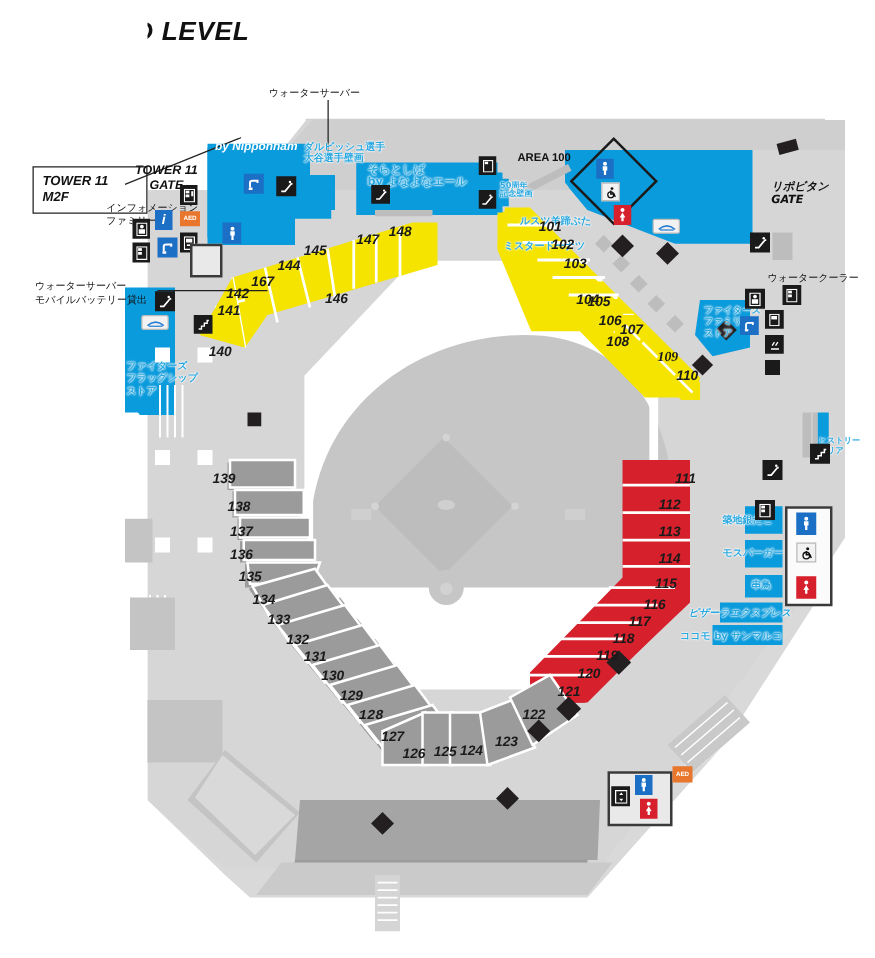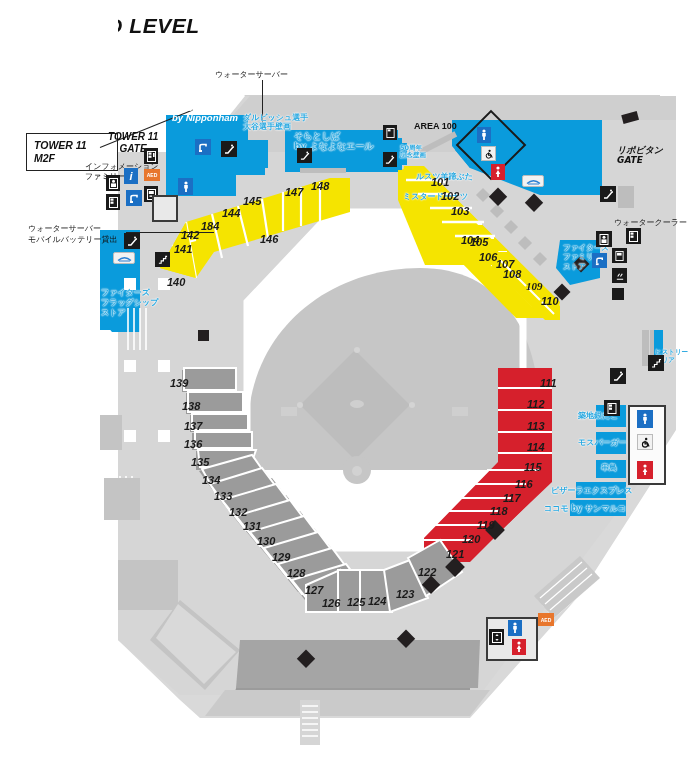--- a/index.html
+++ b/index.html
@@ -341,21 +341,21 @@
 ファミリー
 ストア</div>
   <div class="lbl blue-txt jp" style="left:101px;top:288px;line-height:1.25;font-size:8px;">ファイターズ
 フラッグシップ
 ストア</div>
   <div class="lbl blue-txt jp" style="left:655px;top:349px;line-height:1.2;font-size:6.5px;">ヒストリー
 エリア</div>
   <div class="lbl blue-txt jp" style="left:578px;top:411px;">築地銀だこ</div>
   <div class="lbl blue-txt jp" style="left:578px;top:438px;">モスバーガー</div>
   <div class="lbl blue-txt jp" style="left:601px;top:463px;">串鳥</div>
-  <div class="lbl blue-txt jp" style="left:551px;top:486px;">ピザーラエクスプレス</div>
+  <div class="lbl blue-txt jp" style="left:551px;top:486px;font-style:italic;">ピザーラエクスプレス</div>
   <div class="lbl blue-txt jp" style="left:544px;top:504px;">ココモ by サンマルコ</div>
 
   <div class="ic blue" style="left:124px;top:168px;width:14px;height:16px;font-size:11px;font-weight:bold;font-style:italic;">i</div>
 
   <div class="ic org" style="left:144px;top:169px;width:16px;height:12px;">AED</div>
 
   <div class="ic blk" style="left:144px;top:148px;width:14px;height:16px;">
     <svg width="9" height="11" viewBox="0 0 9 11">
         <rect x="0.5" y="0.5" width="8" height="10" fill="none" stroke="#fff"></rect>
         <rect x="1.5" y="1.5" width="3" height="2.2" fill="#fff"></rect>
@@ -583,52 +583,52 @@
       </svg>
   </div>
   <div class="ic org" style="left:538px;top:613px;width:16px;height:13px;">AED</div>
 
   <div id="sections-layer">
       <div class="sect" style="left: 311px; top: 180px;">148</div>
       <div class="sect" style="left: 285px; top: 186px;">147</div>
       <div class="sect" style="left: 260px; top: 186px; margin-top: 47px;">146</div>
       <div class="sect" style="left: 243px; top: 195px;">145</div>
       <div class="sect" style="left: 222px; top: 207px;">144</div>
-      <div class="sect" style="left: 201px; top: 220px;">184</div>
+      <div class="sect" style="left: 201px; top: 220px;">167</div>
       <div class="sect" style="left: 181px; top: 229px;">142</div>
       <div class="sect" style="left: 174px; top: 243px;">141</div>
       <div class="sect" style="left: 167px; top: 257px; margin-top: 19px;">140</div>
       <div class="sect" style="left: 431px; top: 176px;">101</div>
       <div class="sect" style="left: 441px; top: 190px;">102</div>
       <div class="sect" style="left: 451px; top: 205px;">103</div>
       <div class="sect" style="left: 461px; top: 234px; font-style: italic;">104</div>
       <div class="sect" style="left: 470px; top: 236px;">105</div>
       <div class="sect" style="left: 479px; top: 251px;">106</div>
       <div class="sect" style="left: 496px; top: 258px;">107</div>
-      <div class="sect" style="left: 503px; top: 268px;">108</div>
+      <div class="sect" style="left: 485px; top: 268px;">108</div>
       <div class="sect" style="left: 526px; top: 280px; font-family: Liberation Serif, serif;">109</div>
       <div class="sect" style="left: 541px; top: 295px;">110</div>
       <div class="sect" style="left: 540px; top: 377px;">111</div>
       <div class="sect" style="left: 527px; top: 398px;">112</div>
       <div class="sect" style="left: 527px; top: 420px;">113</div>
       <div class="sect" style="left: 527px; top: 441px;">114</div>
       <div class="sect" style="left: 524px; top: 461px;">115</div>
       <div class="sect" style="left: 515px; top: 478px;">116</div>
       <div class="sect" style="left: 503px; top: 492px;">117</div>
       <div class="sect" style="left: 490px; top: 505px;">118</div>
       <div class="sect" style="left: 477px; top: 519px;">119</div>
       <div class="sect" style="left: 462px; top: 533px;">120</div>
       <div class="sect" style="left: 446px; top: 548px;">121</div>
       <div class="sect" style="left: 418px; top: 566px;">122</div>
       <div class="sect" style="left: 396px; top: 588px;">123</div>
       <div class="sect" style="left: 368px; top: 595px;">124</div>
       <div class="sect" style="left: 347px; top: 596px;">125</div>
       <div class="sect" style="left: 322px; top: 597px;">126</div>
       <div class="sect" style="left: 305px; top: 584px;">127</div>
-      <div class="sect" style="left: 287px; top: 567px;">128</div>
+      <div class="sect" style="left: 287px; top: 567px; font-family: Liberation Mono, monospace;">128</div>
       <div class="sect" style="left: 272px; top: 551px;">129</div>
       <div class="sect" style="left: 257px; top: 535px;">130</div>
       <div class="sect" style="left: 243px; top: 520px;">131</div>
       <div class="sect" style="left: 229px; top: 506px;">132</div>
       <div class="sect" style="left: 214px; top: 490px;">133</div>
       <div class="sect" style="left: 202px; top: 474px;">134</div>
       <div class="sect" style="left: 191px; top: 456px;">135</div>
       <div class="sect" style="left: 184px; top: 438px;">136</div>
       <div class="sect" style="left: 184px; top: 420px; text-align: center;">137</div>
       <div class="sect" style="left: 182px; top: 400px;">138</div>

